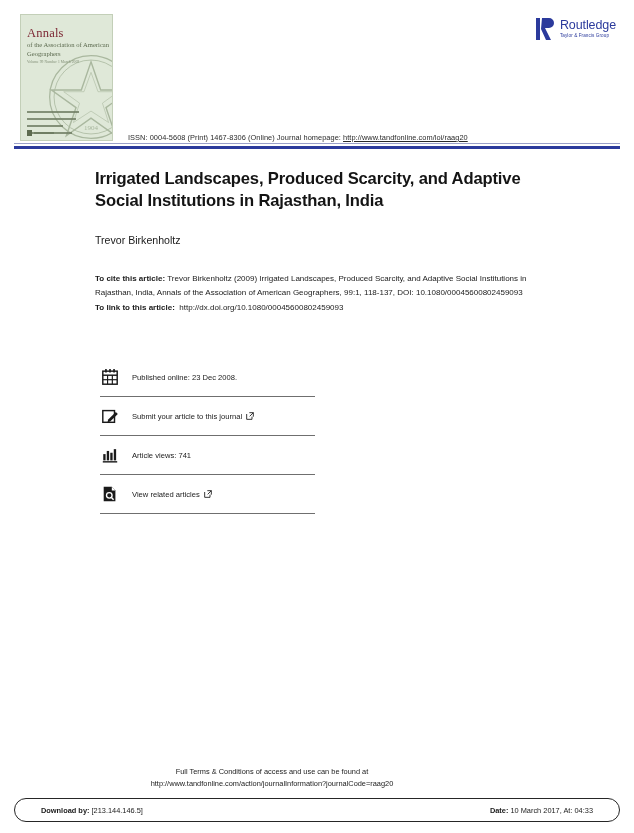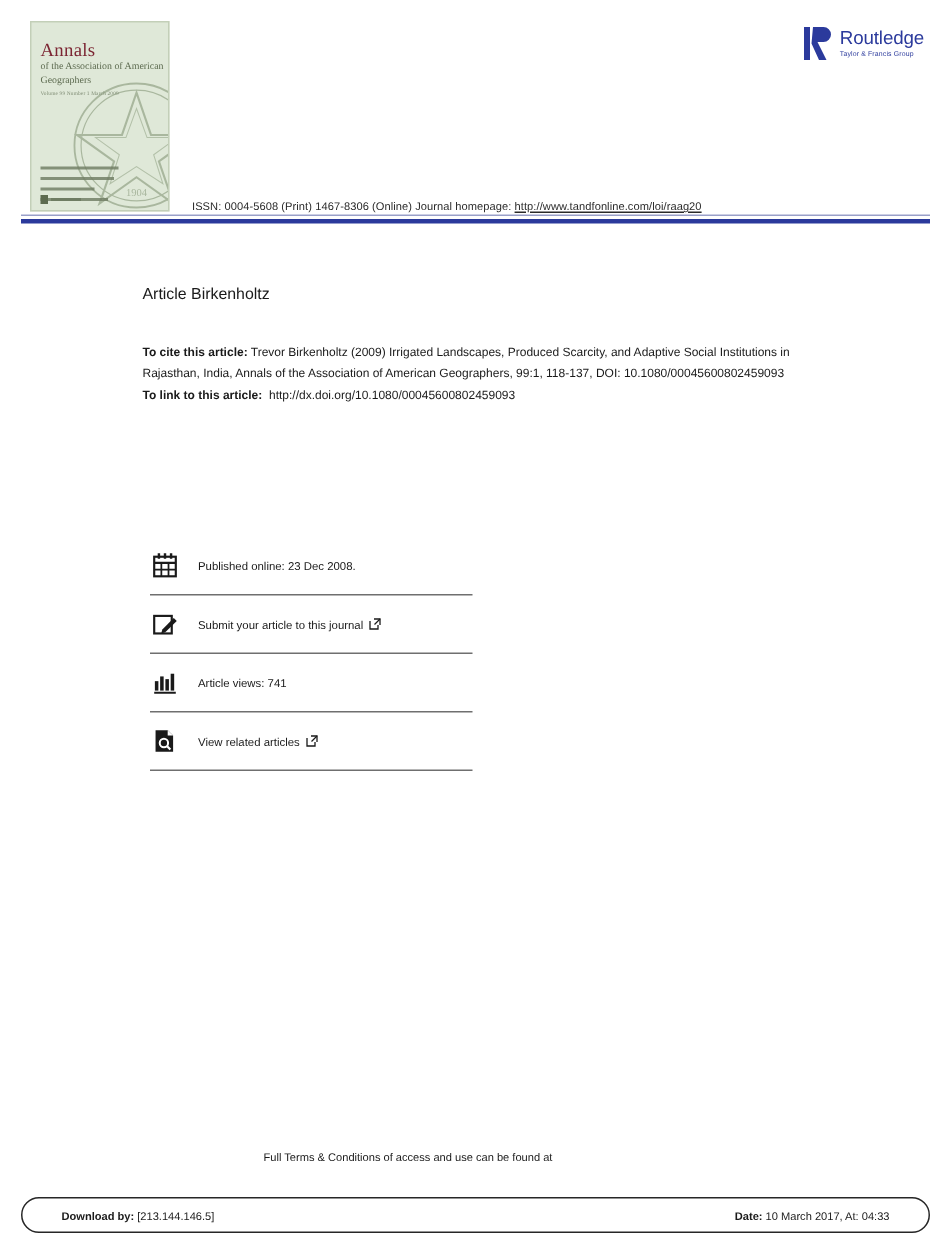--- a/index.html
+++ b/index.html
@@ -312,21 +312,22 @@
       <div class="rl-name">Routledge</div>
       <div class="rl-tag">Taylor &amp; Francis Group</div>
     </div>
   </div>
 
   <div id="blue-rule-thin"></div>
   <div id="blue-rule"></div>
 </div>
 
 <div id="article">
-  <div id="art-author">Article Birkenholtz</div>
+  <h1 id="art-title">Irrigated Landscapes, Produced Scarcity, and Adaptive Social Institutions in Rajasthan, India</h1>
+  <div id="art-author">Trevor Birkenholtz</div>
 
   <div id="cite-block">
     <b>To cite this article:</b><span> Trevor Birkenholtz (2009) Irrigated Landscapes, Produced Scarcity, and Adaptive Social Institutions in Rajasthan, India, Annals of the Association of American Geographers, 99:1, 118-137, DOI: </span><span class="uline">10.1080/00045600802459093</span>
   </div>
 
   <div id="link-block">
     <b>To link to this article:</b>&nbsp;
     <span class="uline">http://dx.doi.org/10.1080/00045600802459093</span>
   </div>
 </div>
@@ -403,20 +404,21 @@
           <line x1="11" y1="1" x2="5.5" y2="6.5" stroke="#1a1a1a" stroke-width="1.3"></line>
         </svg>
       </span>
     </span>
   </div>
 
 </div>
 
 <div id="terms">
   <div>Full Terms &amp; Conditions of access and use can be found at</div>
+  <div>http://www.tandfonline.com/action/journalInformation?journalCode=raag20</div>
 </div>
 
 <div id="dl-bar">
   <div id="dl-left">
     <b>Download by:</b><span> [213.144.146.5]</span>
   </div>
   <div id="dl-right">
     <b>Date:</b><span> 10 March 2017, At: 04:33</span>
   </div>
 </div>

